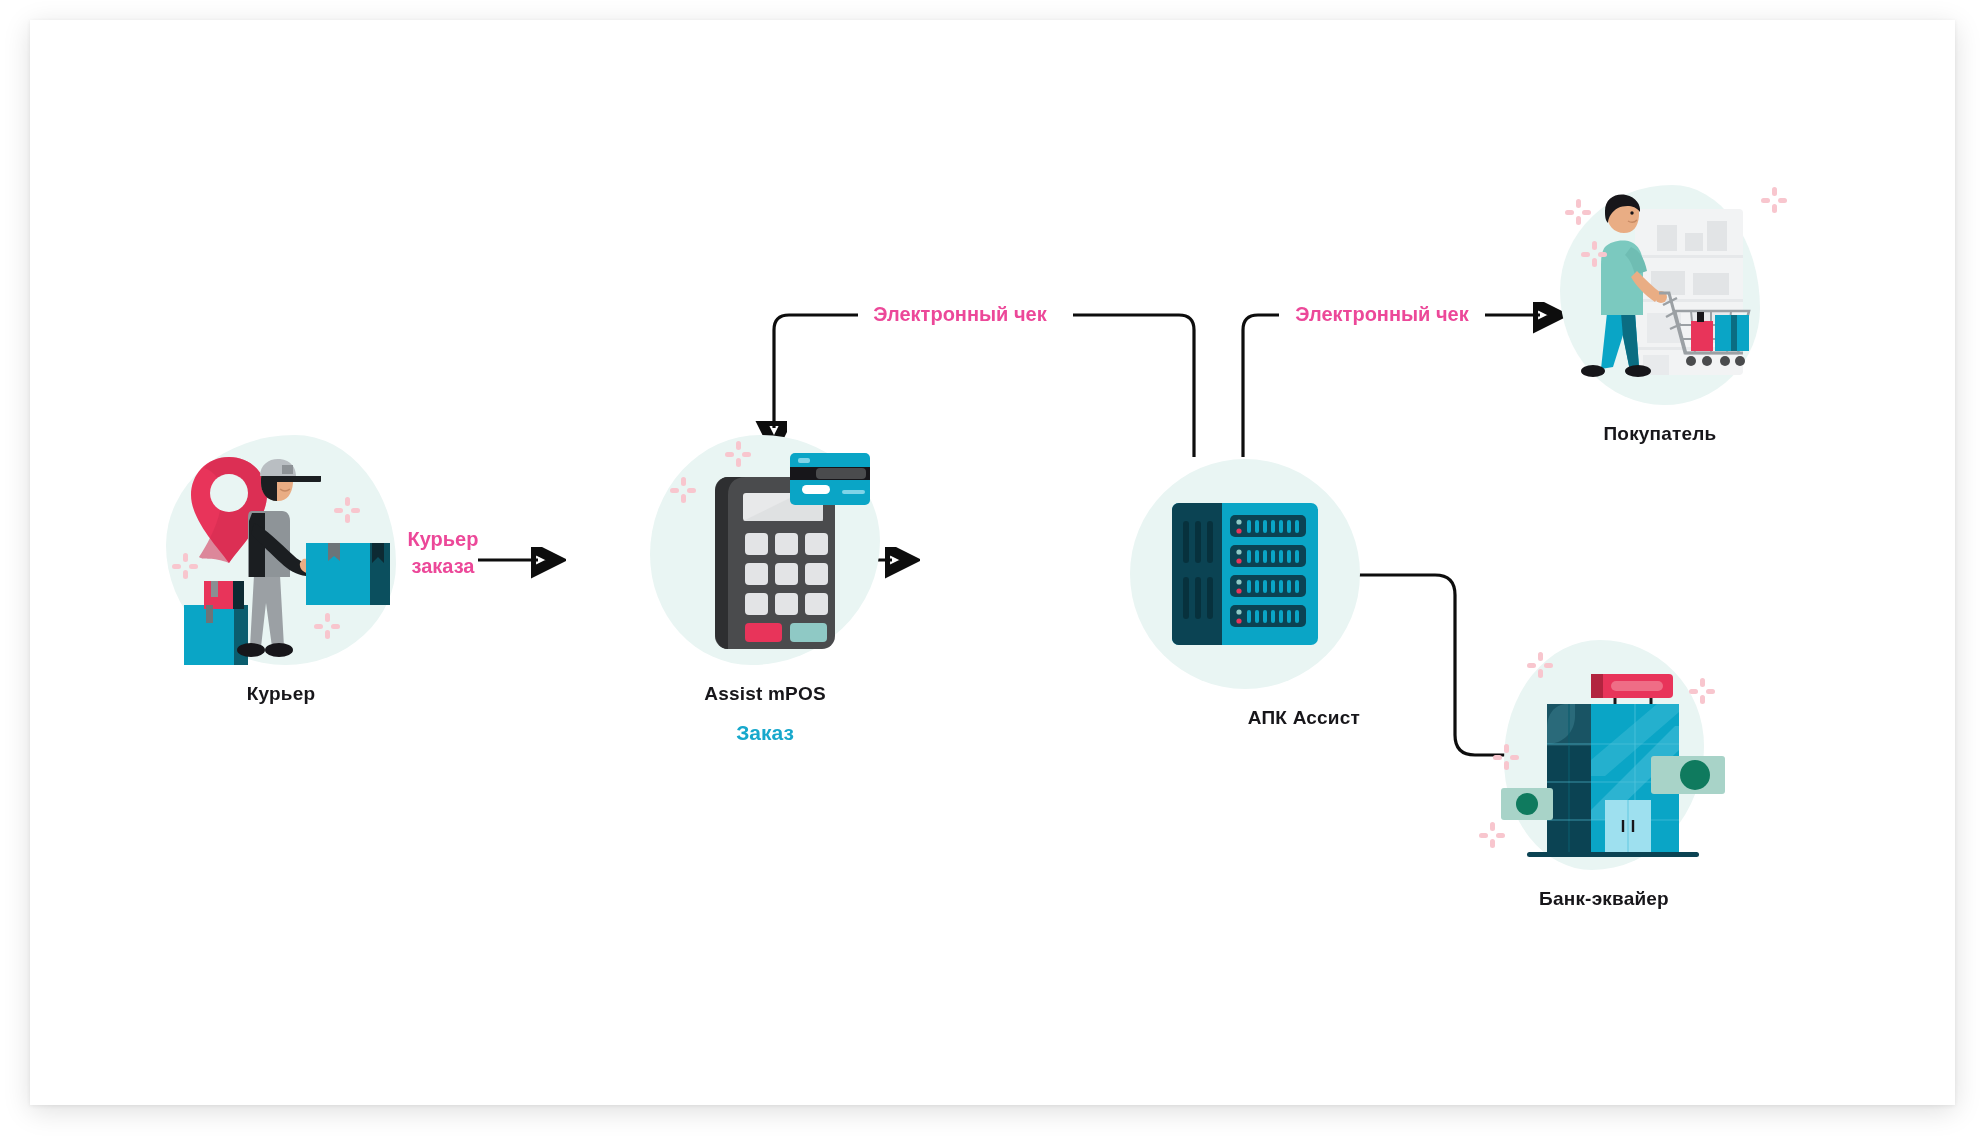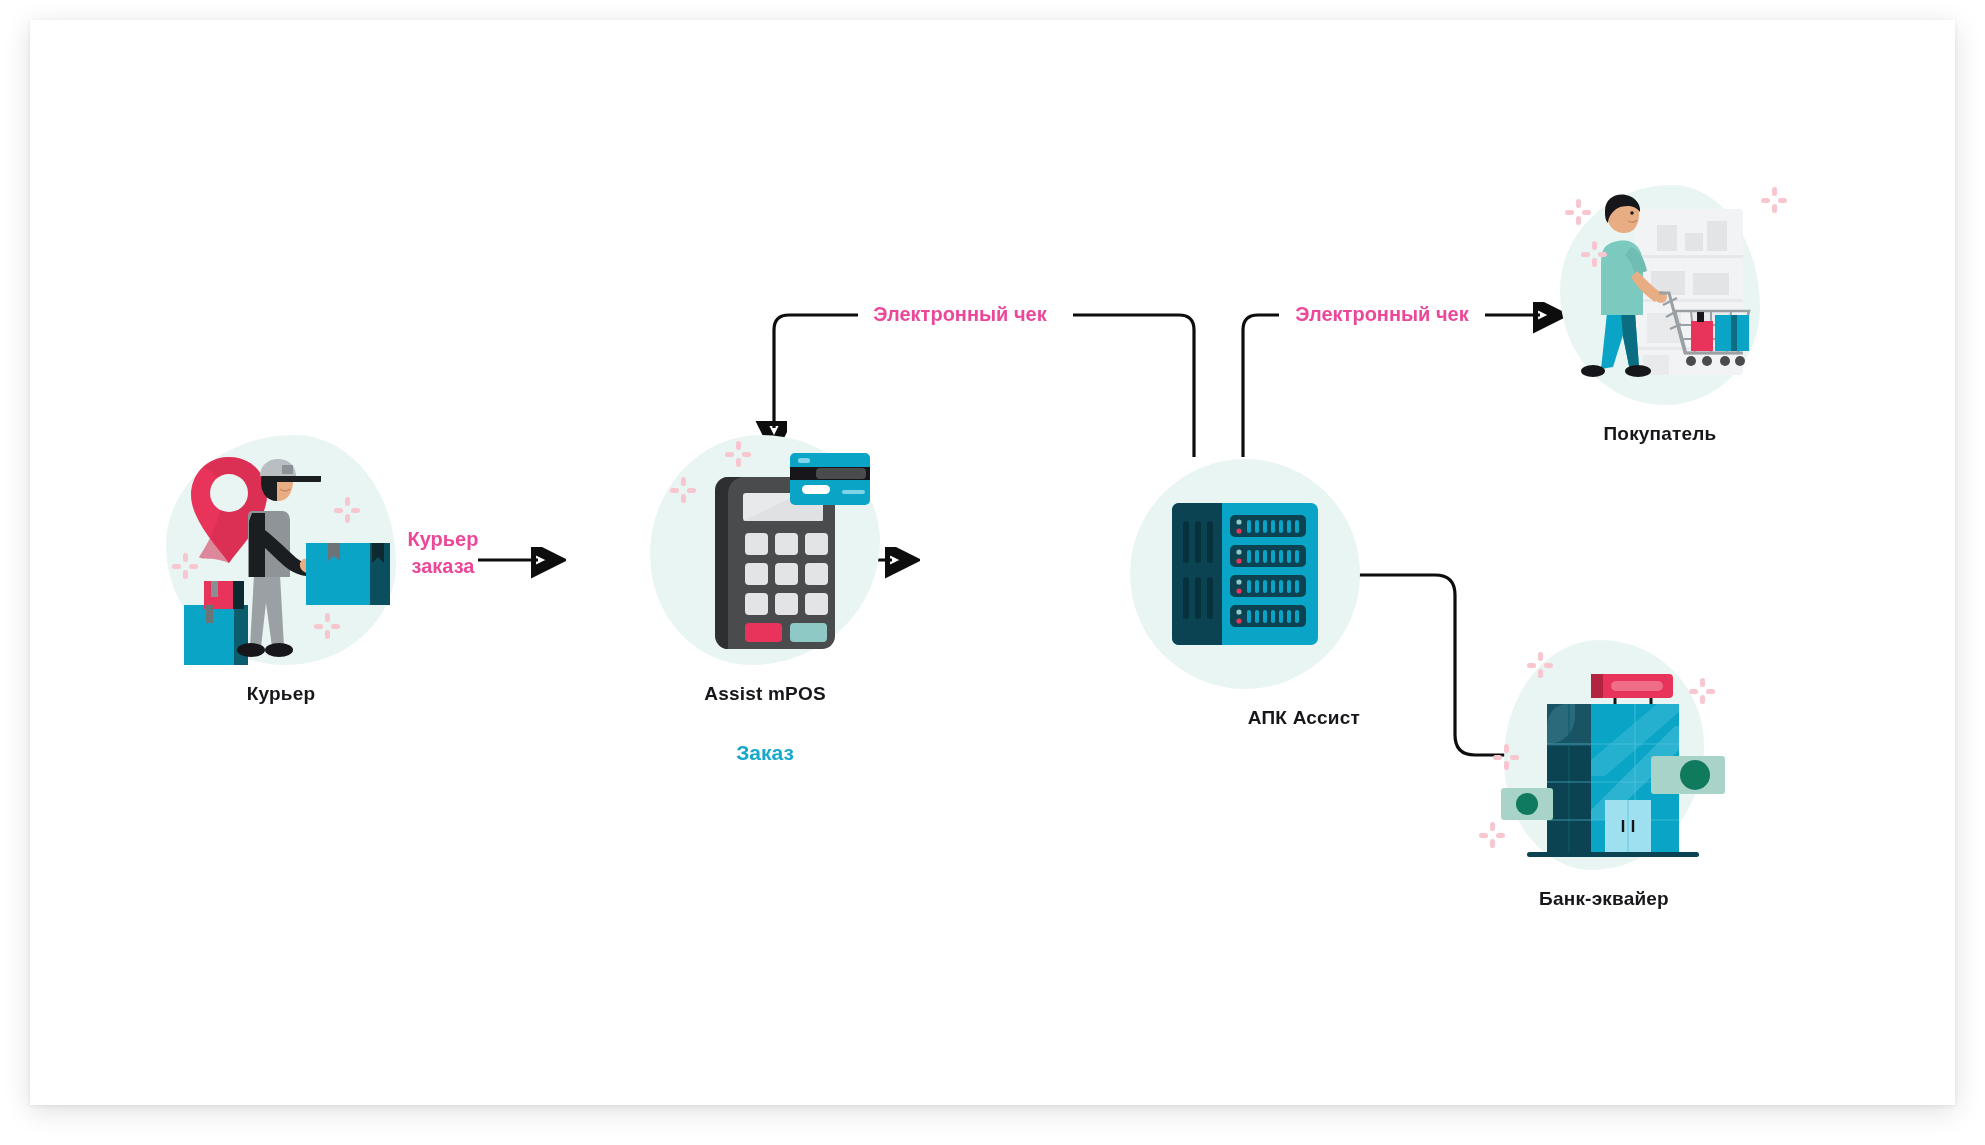--- a/index.html
+++ b/index.html
@@ -45,21 +45,21 @@
 
   .node-title {
     margin-top: 18px;
     font-size: 19px;
     font-weight: bold;
     color: #17161a;
     letter-spacing: 0.2px;
     white-space: nowrap;
   }
   .node-sub {
-    margin-top: 36px;
+    margin-top: 16px;
     font-size: 21px;
     font-weight: bold;
     color: #17a8cc;
     white-space: nowrap;
   }
 
   
   .sparkle {
     position: absolute;
     width: 26px;

